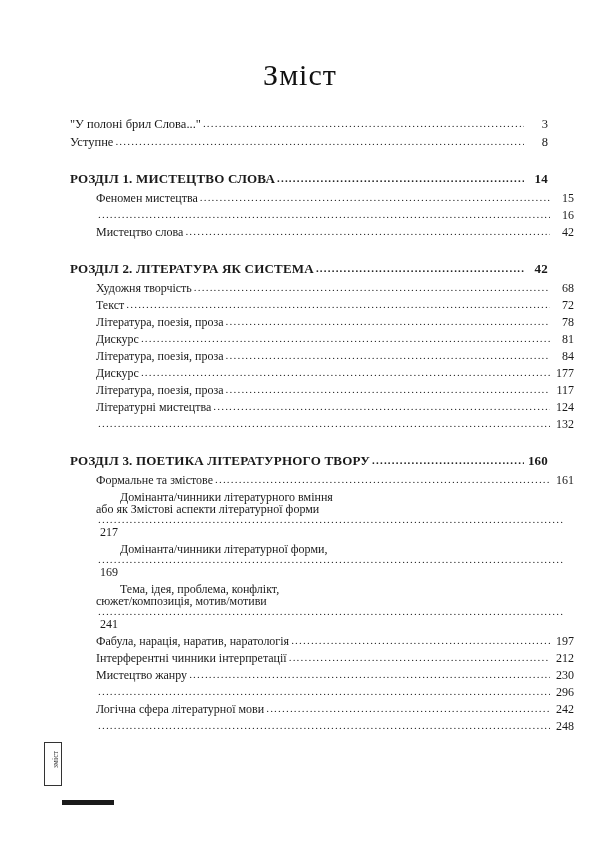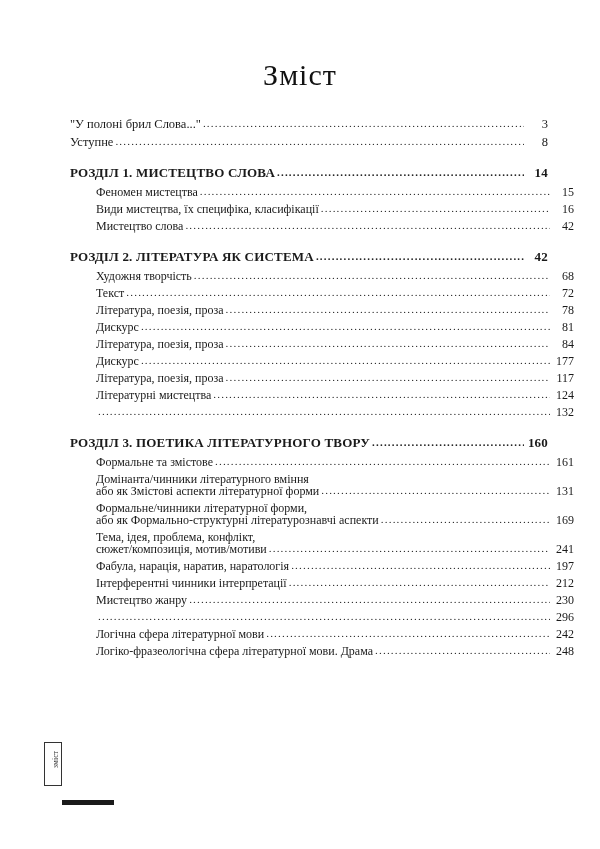--- a/index.html
+++ b/index.html
@@ -78,41 +78,43 @@
 
   
   .lvl-front {
     font-size: 12.5px;
     margin-bottom: 5px;
     padding-left: 8px;
   }
   .lvl-chapter {
     font-size: 13px;
     font-weight: bold;
-    margin-top: 18px;
+    margin-top: 24px;
     margin-bottom: 7px;
     padding-left: 8px;
     letter-spacing: 0.2px;
   }
   .lvl-section {
     font-size: 12px;
     margin-bottom: 5px;
     padding-left: 34px;
   }
   .entry.two-line {
     display: block;
   }
   .entry.two-line .first-line {
     display: block;
     white-space: nowrap;
+    margin-left: 24px;
   }
   .entry.two-line .second-line {
     display: flex;
-    align-items: center;
+    align-items: flex-start;
     width: 100%;
+    flex-direction: column;
   }
   .edge-tab {
     position: absolute;
     left: 44px;
     top: 742px;
     width: 16px;
     height: 42px;
     border: 1px solid #333;
   }
   .edge-tab .tab-text {
@@ -159,21 +161,20 @@
         <span class="label">РОЗДІЛ 1. МИСТЕЦТВО СЛОВА</span>
         <span class="dots">......................................................................................................................</span>
         <span class="page-no">14</span>
       </div>
       <div class="entry lvl-section">
         <span class="label">Феномен мистецтва</span>
         <span class="dots">......................................................................................................................</span>
         <span class="page-no">15</span>
       </div>
       <div class="entry lvl-section">
-        <span class="label">Види мистецтва, їх специфіка, класифікації</span>
         <span class="dots">......................................................................................................................</span>
         <span class="page-no">16</span>
       </div>
       <div class="entry lvl-section">
         <span class="label">Мистецтво слова</span>
         <span class="dots">......................................................................................................................</span>
         <span class="page-no">42</span>
       </div>
 
       <div class="entry lvl-chapter">
@@ -235,28 +236,27 @@
         <span class="label">Формальне та змістове</span>
         <span class="dots">......................................................................................................................</span>
         <span class="page-no">161</span>
       </div>
 
       <div class="entry lvl-section two-line">
         <span class="first-line">Домінанта/чинники літературного вміння</span>
         <span class="second-line">
           <span class="label">або як Змістові аспекти літературної форми</span>
           <span class="dots">......................................................................................................................</span>
-          <span class="page-no">131</span>
+          <span class="page-no">217</span>
         </span>
       </div>
 
       <div class="entry lvl-section two-line">
-        <span class="first-line">Формальне/чинники літературної форми,</span>
+        <span class="first-line">Домінанта/чинники літературної форми,</span>
         <span class="second-line">
-          <span class="label">або як Формально-структурні літературознавчі аспекти</span>
           <span class="dots">......................................................................................................................</span>
           <span class="page-no">169</span>
         </span>
       </div>
 
       <div class="entry lvl-section two-line">
         <span class="first-line">Тема, ідея, проблема, конфлікт,</span>
         <span class="second-line">
           <span class="label">сюжет/композиція, мотив/мотиви</span>
           <span class="dots">......................................................................................................................</span>
@@ -282,21 +282,20 @@
       <div class="entry lvl-section">
         <span class="dots">......................................................................................................................</span>
         <span class="page-no">296</span>
       </div>
       <div class="entry lvl-section">
         <span class="label">Логічна сфера літературної мови</span>
         <span class="dots">......................................................................................................................</span>
         <span class="page-no">242</span>
       </div>
       <div class="entry lvl-section">
-        <span class="label">Логіко-фразеологічна сфера літературної мови. Драма</span>
         <span class="dots">......................................................................................................................</span>
         <span class="page-no">248</span>
       </div>
 
     </div>
 
     <div class="edge-tab">
       <span class="tab-text">зміст</span>
     </div>
     <div class="bottom-bar"></div>

